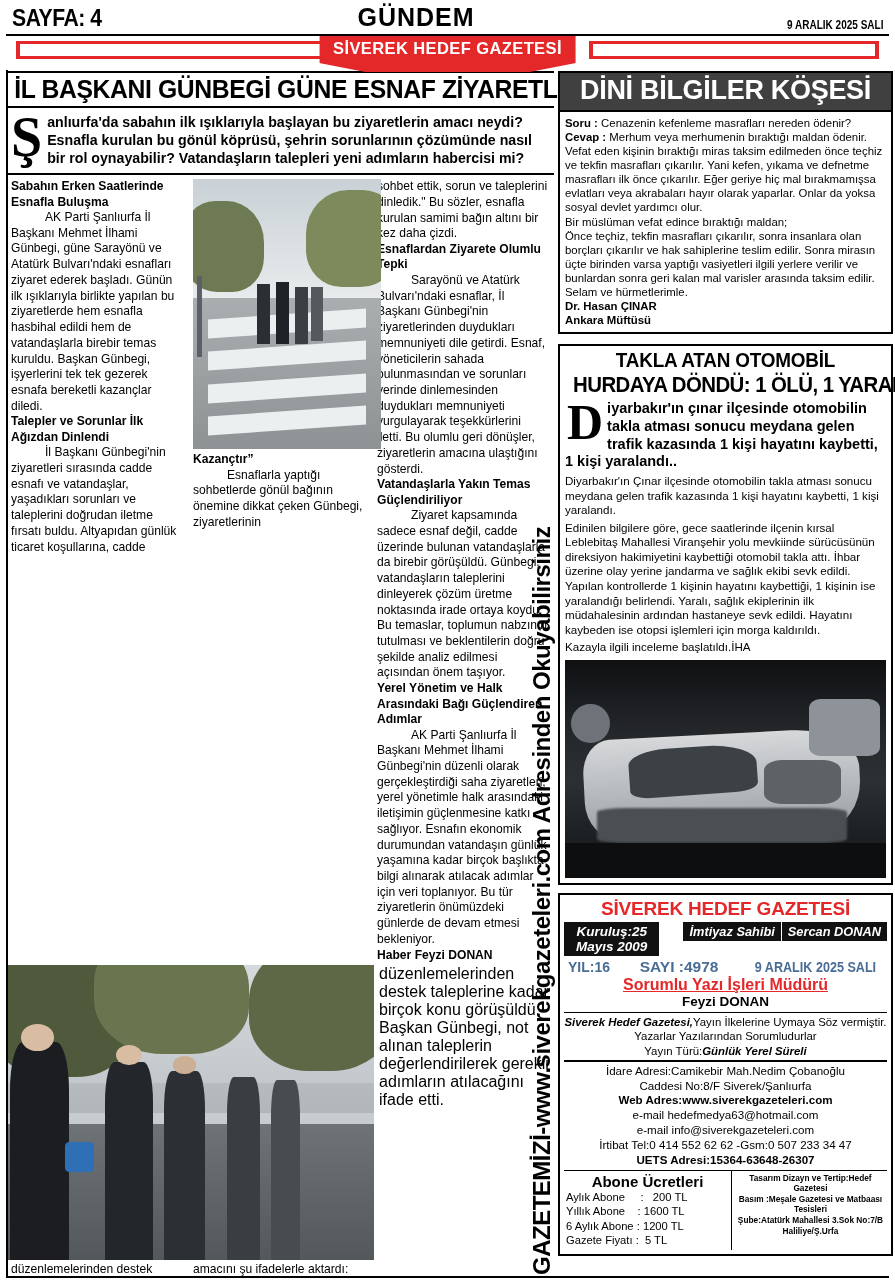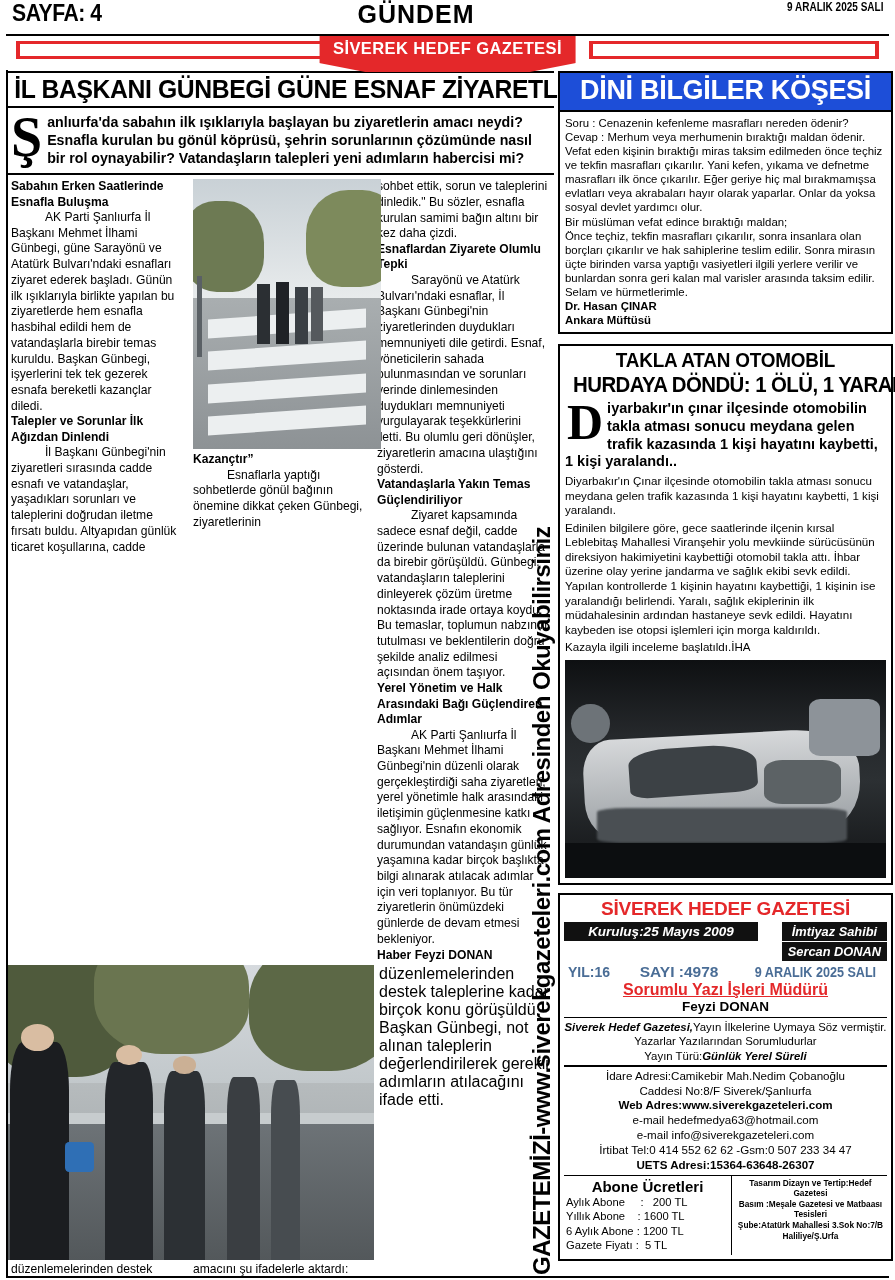--- a/index.html
+++ b/index.html
@@ -18,21 +18,21 @@
     width: 895px;
     height: 1280px;
     position: relative;
     padding: 0 6px;
   }
 
   
   .topbar {
     height: 34px;
     display: flex;
-    align-items: flex-start;
+    align-items: flex-end;
     justify-content: space-between;
     padding: 0 6px 2px 6px;
   }
   .topbar-left {
     font-family: "Liberation Sans", sans-serif;
     font-weight: bold;
     font-size: 23px;
     letter-spacing: -0.5px;
     transform: scaleX(0.92);
     transform-origin: left center;
@@ -189,41 +189,41 @@
     font-size: 24px;
     letter-spacing: -0.5px;
     text-align: left;
     line-height: 34px;
     white-space: nowrap;
     overflow: hidden;
   }
 
   
   .r-head {
-    background: #1d4ed8;
+    background: #404040;
     color: #fff;
     font-weight: bold;
     font-size: 27px;
     text-align: center;
     letter-spacing: -0.3px;
     padding: 2px 0 4px 0;
     border: 2px solid #000;
     border-bottom: none;
   }
   .r-box {
     border: 2px solid #000;
     border-top: 2px solid #000;
     padding: 4px 5px 5px 5px;
   }
   .r-box p {
     font-size: 11.4px;
     line-height: 1.235;
     text-align: left;
   }
-  .r-box b { font-weight: normal; }
+  .r-box b { font-weight: bold; }
 
   .r-box2 { border: 2px solid #000; padding: 3px 5px 5px 5px; margin-top: 10px; }
   .acc-head1 {
     font-weight: bold;
     font-size: 19.5px;
     text-align: center;
     letter-spacing: -0.2px;
     transform: scaleX(0.97);
   }
   .acc-head2 {
@@ -497,21 +497,21 @@
           <div class="blob" style="left:2%;top:20%;width:12%;height:18%;background:#6d7378;"></div>
           <div style="position:absolute;right:2%;top:18%;width:22%;height:26%;background:#8d9399;border-radius:16%;"></div>
         </div>
       </div>
 
       <div class="colophon">
         <div class="col-title">SİVEREK HEDEF GAZETESİ</div>
 
         <div class="col-rowblk">
           <div class="blk" style="flex:1;">Kuruluş:25 Mayıs 2009</div>
-          <div style="display:flex;flex-direction:column;gap:1px;margin-left:8px;">
+          <div style="display:flex;flex-direction:row;gap:1px;margin-left:8px;">
             <div class="blk small">İmtiyaz Sahibi</div>
             <div class="blk small">Sercan DONAN</div>
           </div>
         </div>
 
         <div class="col-row2">
           <div class="col-yil">YIL:16</div>
           <div class="col-sayi">SAYI :4978</div>
           <div class="col-date">9 ARALIK 2025 SALI</div>
         </div>

